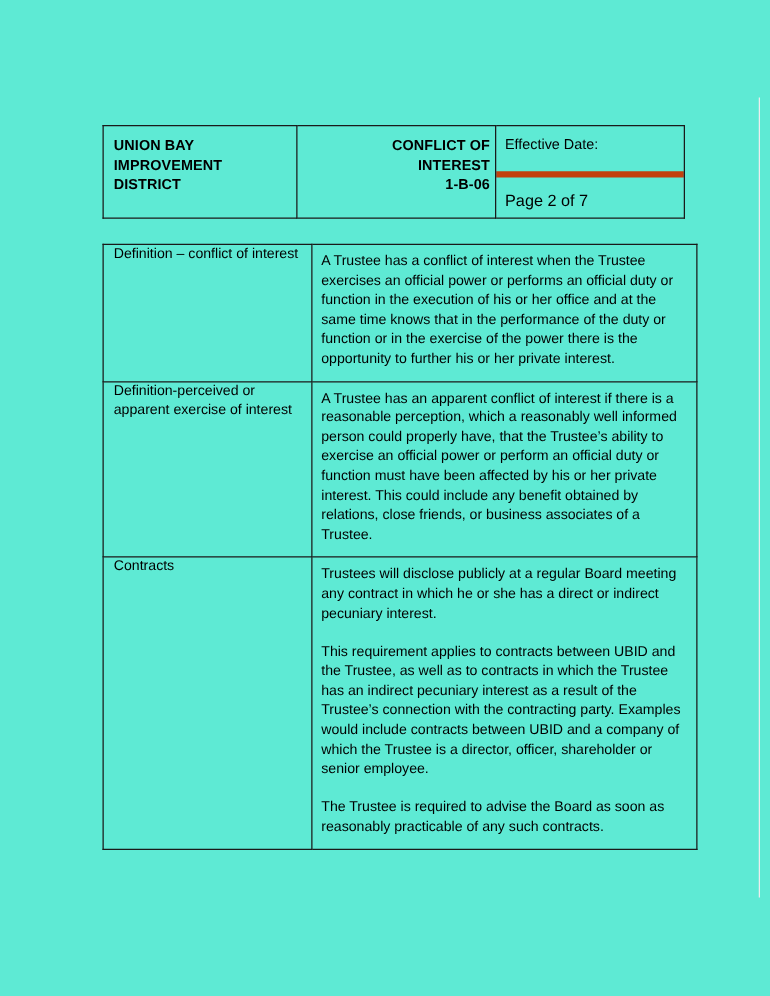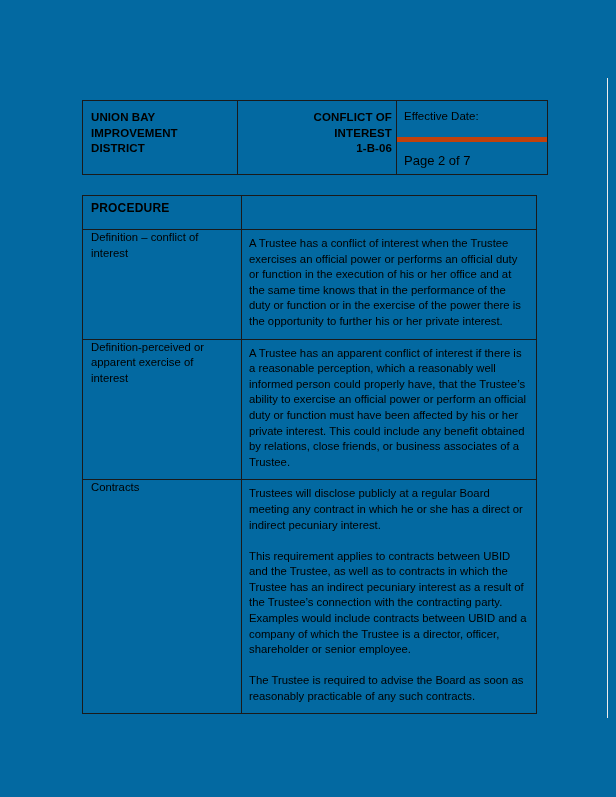--- a/index.html
+++ b/index.html
@@ -15,21 +15,21 @@
     color: #000000;
     overflow: hidden;
   }
 
   #page {
     position: absolute;
     left: 0;
     top: 0;
     width: 616px;
     height: 797px;
-    background: #0369a1;
+    background: #5eead4;
   }
 
   
   .scan-edge {
     position: absolute;
     top: 78px;
     left: 607px;
     width: 1px;
     height: 640px;
     background: #ededed;
@@ -156,24 +156,20 @@
             <span>Effective Date:</span><span></span>
           </div>
           <div class="hdr-page">Page 2 of 7</div>
         </td>
       </tr>
     </tbody>
   </table>
 
   <table class="doc-body">
     <tbody>
-      <tr>
-        <td class="col-label cell-procedure">PROCEDURE</td>
-        <td class="col-text cell-blank"></td>
-      </tr>
 
       <tr>
         <td class="col-label cell-label label-top">
           <div>Definition – conflict of interest</div>
         </td>
         <td class="col-text cell-text">
           <p>A Trustee has a conflict of interest when the Trustee exercises an official power or performs an official duty or function in the execution of his or her office and at the same time knows that in the performance of the duty or function or in the exercise of the power there is the opportunity to further his or her private interest.</p>
         </td>
       </tr>
 

